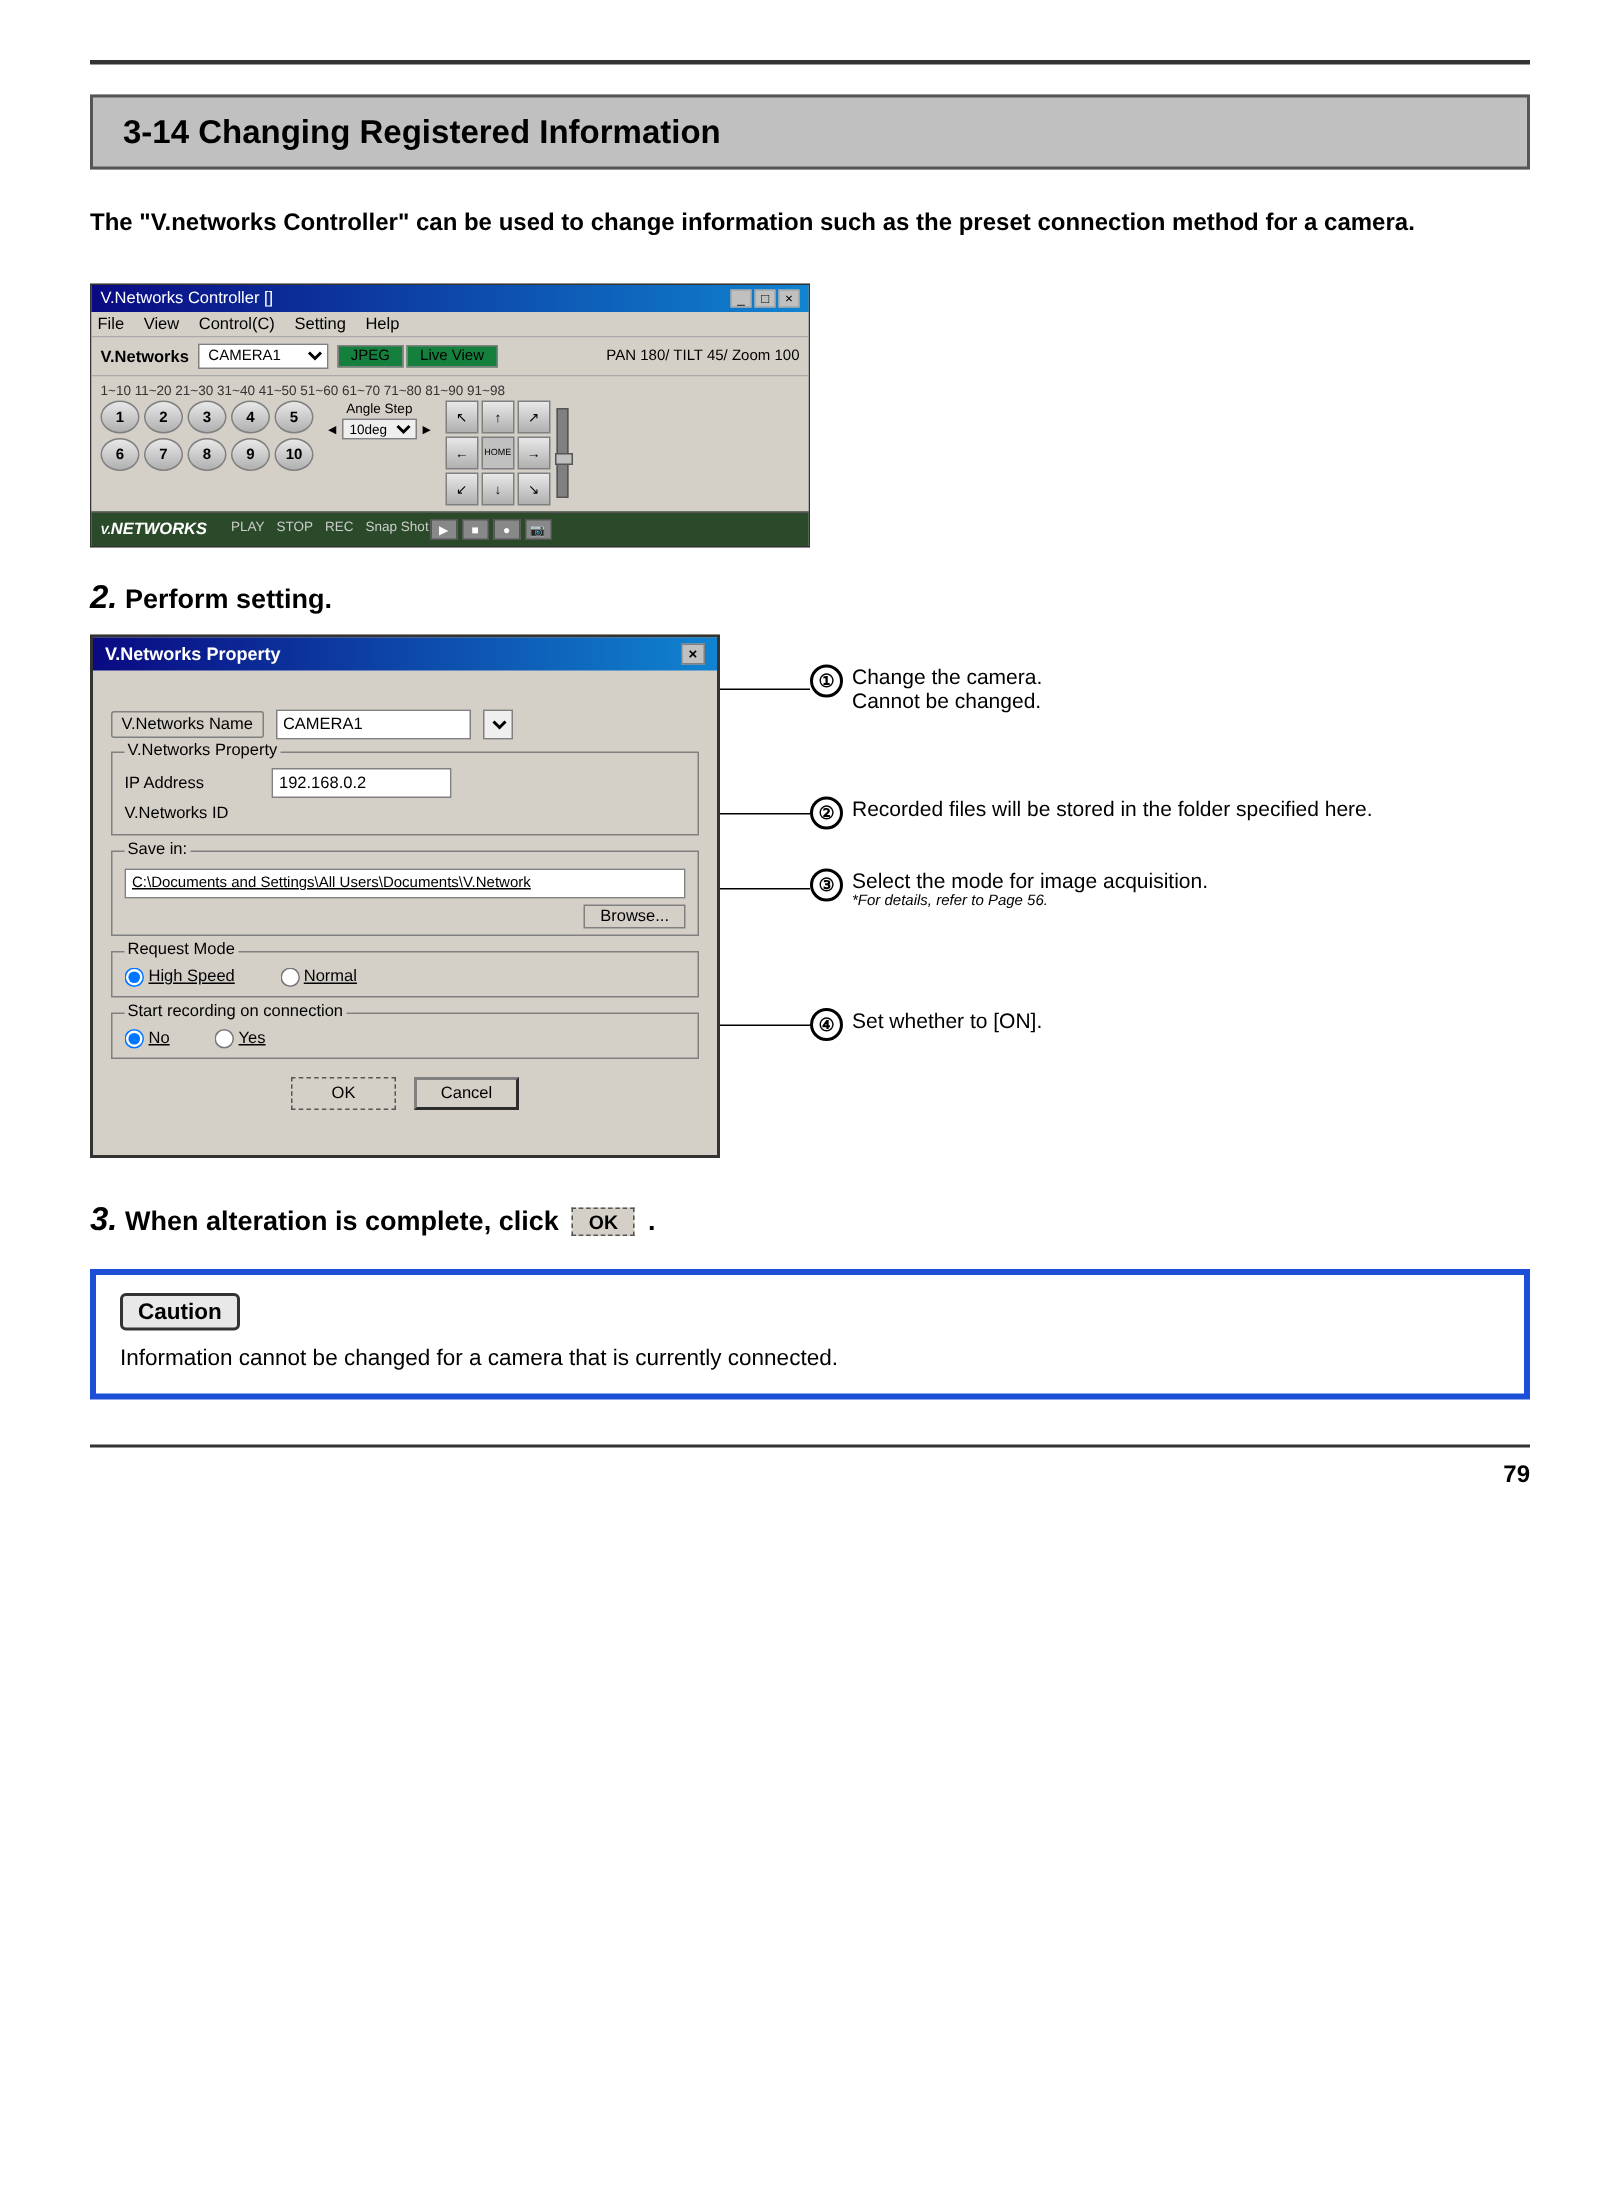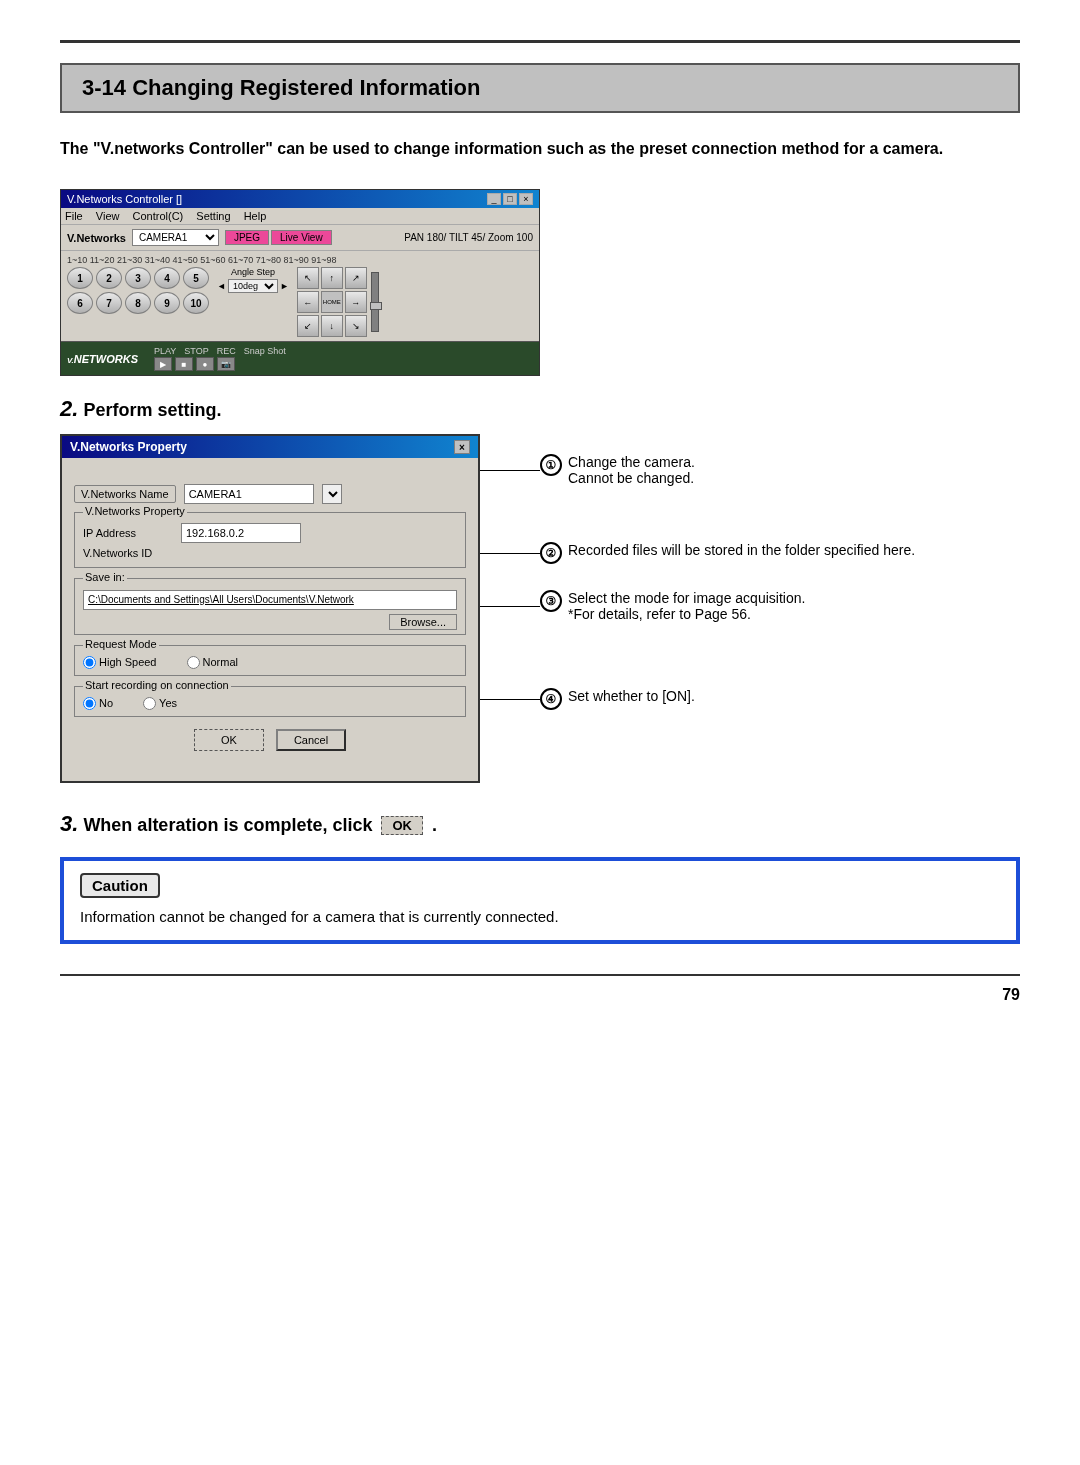--- a/index.html
+++ b/index.html
@@ -100,21 +100,21 @@
       background: #fff;
       border: 1px solid #808080;
       padding: 1px 14px 1px 2px;
     }
     .toolbar-tabs {
       display: flex;
       gap: 2px;
       font-size: 10px;
     }
     .toolbar-tab {
-      background: #ec4899;
+      background: #15803d;
       border: 1px solid #808080;
       padding: 1px 8px;
     }
     .pan-info {
       font-size: 10px;
       margin-left: auto;
     }
     .num-range {
       font-size: 9px;
       color: #333;
@@ -319,20 +319,21 @@
       font-size: 11px;
       padding: 1px 10px;
       margin-left: auto;
       display: block;
     }
     .radio-label {
       font-size: 11px;
       display: flex;
       align-items: center;
       gap: 3px;
+      text-decoration: underline;
     }
     .dialog-buttons {
       display: flex;
       justify-content: center;
       gap: 12px;
       padding: 6px 0 4px;
     }
     .dialog-btn {
       width: 70px;
       height: 22px;
@@ -520,21 +521,21 @@
             </div>
           </div>
         </div>
       </div>
     </div>
 
     <div class="controller-bottom">
       <span class="vnetworks-logo">
         <small>V.</small>NETWORKS
       </span>
-      <div style="margin-left:10px; display:flex; flex-direction:column; gap:1px;">
+      <div style="margin-left:10px; display:flex; flex-direction:row; gap:1px;">
         <div style="display:flex; gap:8px; font-size:9px; color:#ccc;">
           <span>PLAY</span>
           <span>STOP</span>
           <span>REC</span>
           <span>Snap Shot</span>
         </div>
         <div class="playback-btns">
           <div class="pb-btn">▶</div>
           <div class="pb-btn">■</div>
           <div class="pb-btn">●</div>
@@ -648,21 +649,21 @@
           </div>
         </div>
       </div>
 
       <div style="display:flex; align-items:center; gap:0; margin-bottom:4px; margin-top:10px;">
         <div style="width:60px; height:1px; background:#000;"></div>
         <div style="display:flex; gap:6px; align-items:flex-start;">
           <span class="annotation-num">③</span>
           <div>
             <div style="font-size:14px;">Select the mode for image acquisition.</div>
-            <div style="font-size:14px;">*For details, refer to Page 56.</div>
+            <div style="font-size:10px;font-style:italic;">*For details, refer to Page 56.</div>
           </div>
         </div>
       </div>
 
       <div style="display:flex; align-items:center; gap:0; margin-top:50px;">
         <div style="width:60px; height:1px; background:#000;"></div>
         <div style="display:flex; gap:6px; align-items:flex-start;">
           <span class="annotation-num">④</span>
           <div>
             <div style="font-size:14px;">Set whether to [ON].</div>

